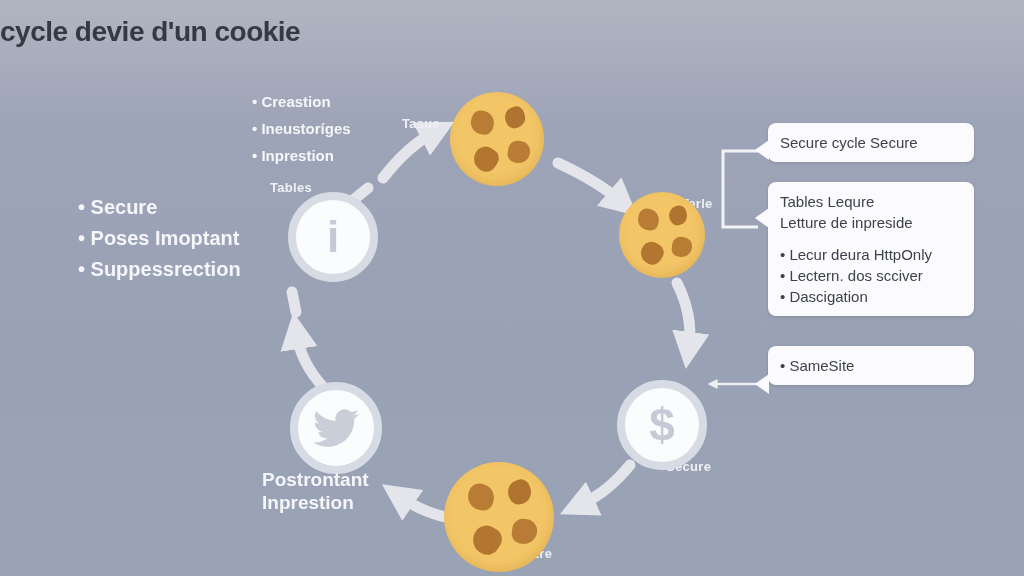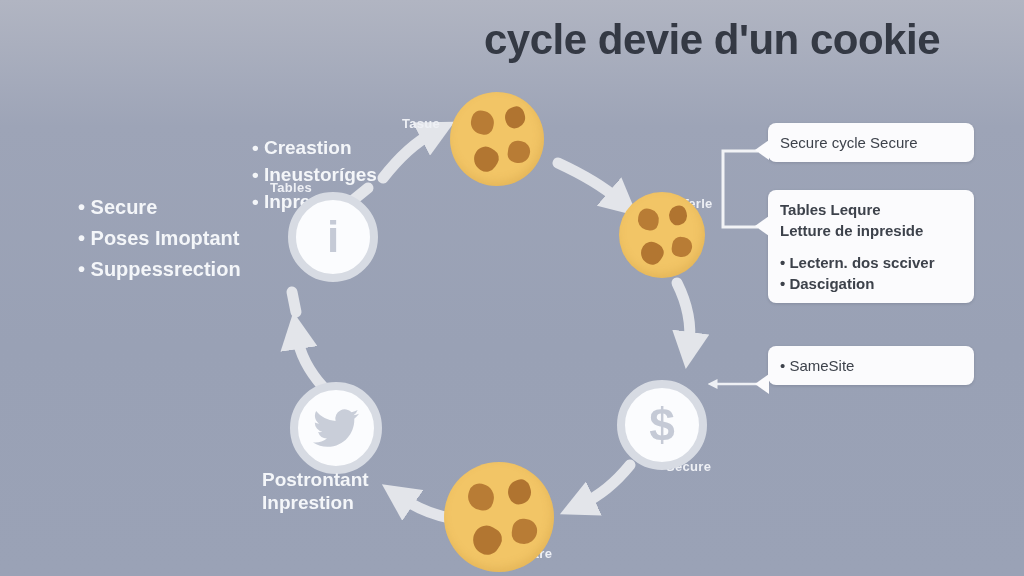--- a/index.html
+++ b/index.html
@@ -4,28 +4,28 @@
 <style>
   html,body{margin:0;padding:0;}
   #stage{
     position:relative;width:1024px;height:576px;overflow:hidden;
     background:linear-gradient(180deg,#b1b5c2 0%,#9da4b7 22%,#99a1b5 60%,#9aa2b6 100%);
     font-family:"Liberation Sans",sans-serif;
   }
   .abs{position:absolute;}
   
   .title{
-    left:0;right:84px;top:16px;text-align:right;
-    font-size:42px;font-weight:800;color:#343944;letter-spacing:-0.5px;
+    left:0;right:84px;top:16px;text-align:left;
+    font-size:28px;font-weight:800;color:#343944;letter-spacing:-0.5px;
   }
   
   .wlist{color:#f4f6f9;font-weight:600;}
   .wlist .li{white-space:nowrap;}
   .wlist .li::before{content:"•  ";}
-  .toplist{left:252px;top:88px;font-size:19px;line-height:27px;margin-top:46px;}
+  .toplist{left:252px;top:88px;font-size:15px;line-height:27px;}
   .leftlist{left:78px;top:192px;font-size:20px;line-height:31px;}
   
   .nlabel{color:#eef0f5;font-size:13px;font-weight:600;letter-spacing:.3px;white-space:nowrap;}
   
   .cookie{border-radius:50%;background:#f2c566;box-shadow:inset -2px -4px 8px rgba(190,140,50,.25);}
   .chip{position:absolute;background:#b87c35;}
   .cookie .chip:nth-child(1){left:22%;top:20%;width:24%;height:24%;border-radius:40% 52% 38% 50%;transform:rotate(14deg);}
   .cookie .chip:nth-child(2){left:58%;top:16%;width:21%;height:22%;border-radius:52% 38% 50% 42%;transform:rotate(-18deg);background:#b07430;}
   .cookie .chip:nth-child(3){left:62%;top:52%;width:23%;height:23%;border-radius:42% 46% 52% 38%;transform:rotate(8deg);}
   .cookie .chip:nth-child(4){left:26%;top:58%;width:25%;height:25%;border-radius:46% 40% 44% 54%;transform:rotate(32deg);background:#b27631;}
@@ -138,25 +138,26 @@
   <div class="abs caption">
     <div>Postrontant</div>
     <div>Inprestion</div>
   </div>
 
   <div class="abs callout" style="top:123px;">
     <span class="tail" style="top:17px;"></span>
     <div>Secure cycle Secure</div>
   </div>
 
-  <div class="abs callout" style="top:190px;font-weight:bold;">
+  <div class="abs callout" style="top:182px;">
     <span class="tail" style="top:26px;"></span>
     <div>Tables Lequre</div>
     <div>Letture de inpreside</div>
     <div class="gap"></div>
+    <div class="li">Lecur deura HttpOnly</div>
     <div class="li">Lectern. dos scciver</div>
     <div class="li">Dascigation</div>
   </div>
 
   <div class="abs callout" style="top:346px;">
     <span class="tail" style="top:28px;"></span>
     <div class="li">SameSite</div>
   </div>
 
 </div>

